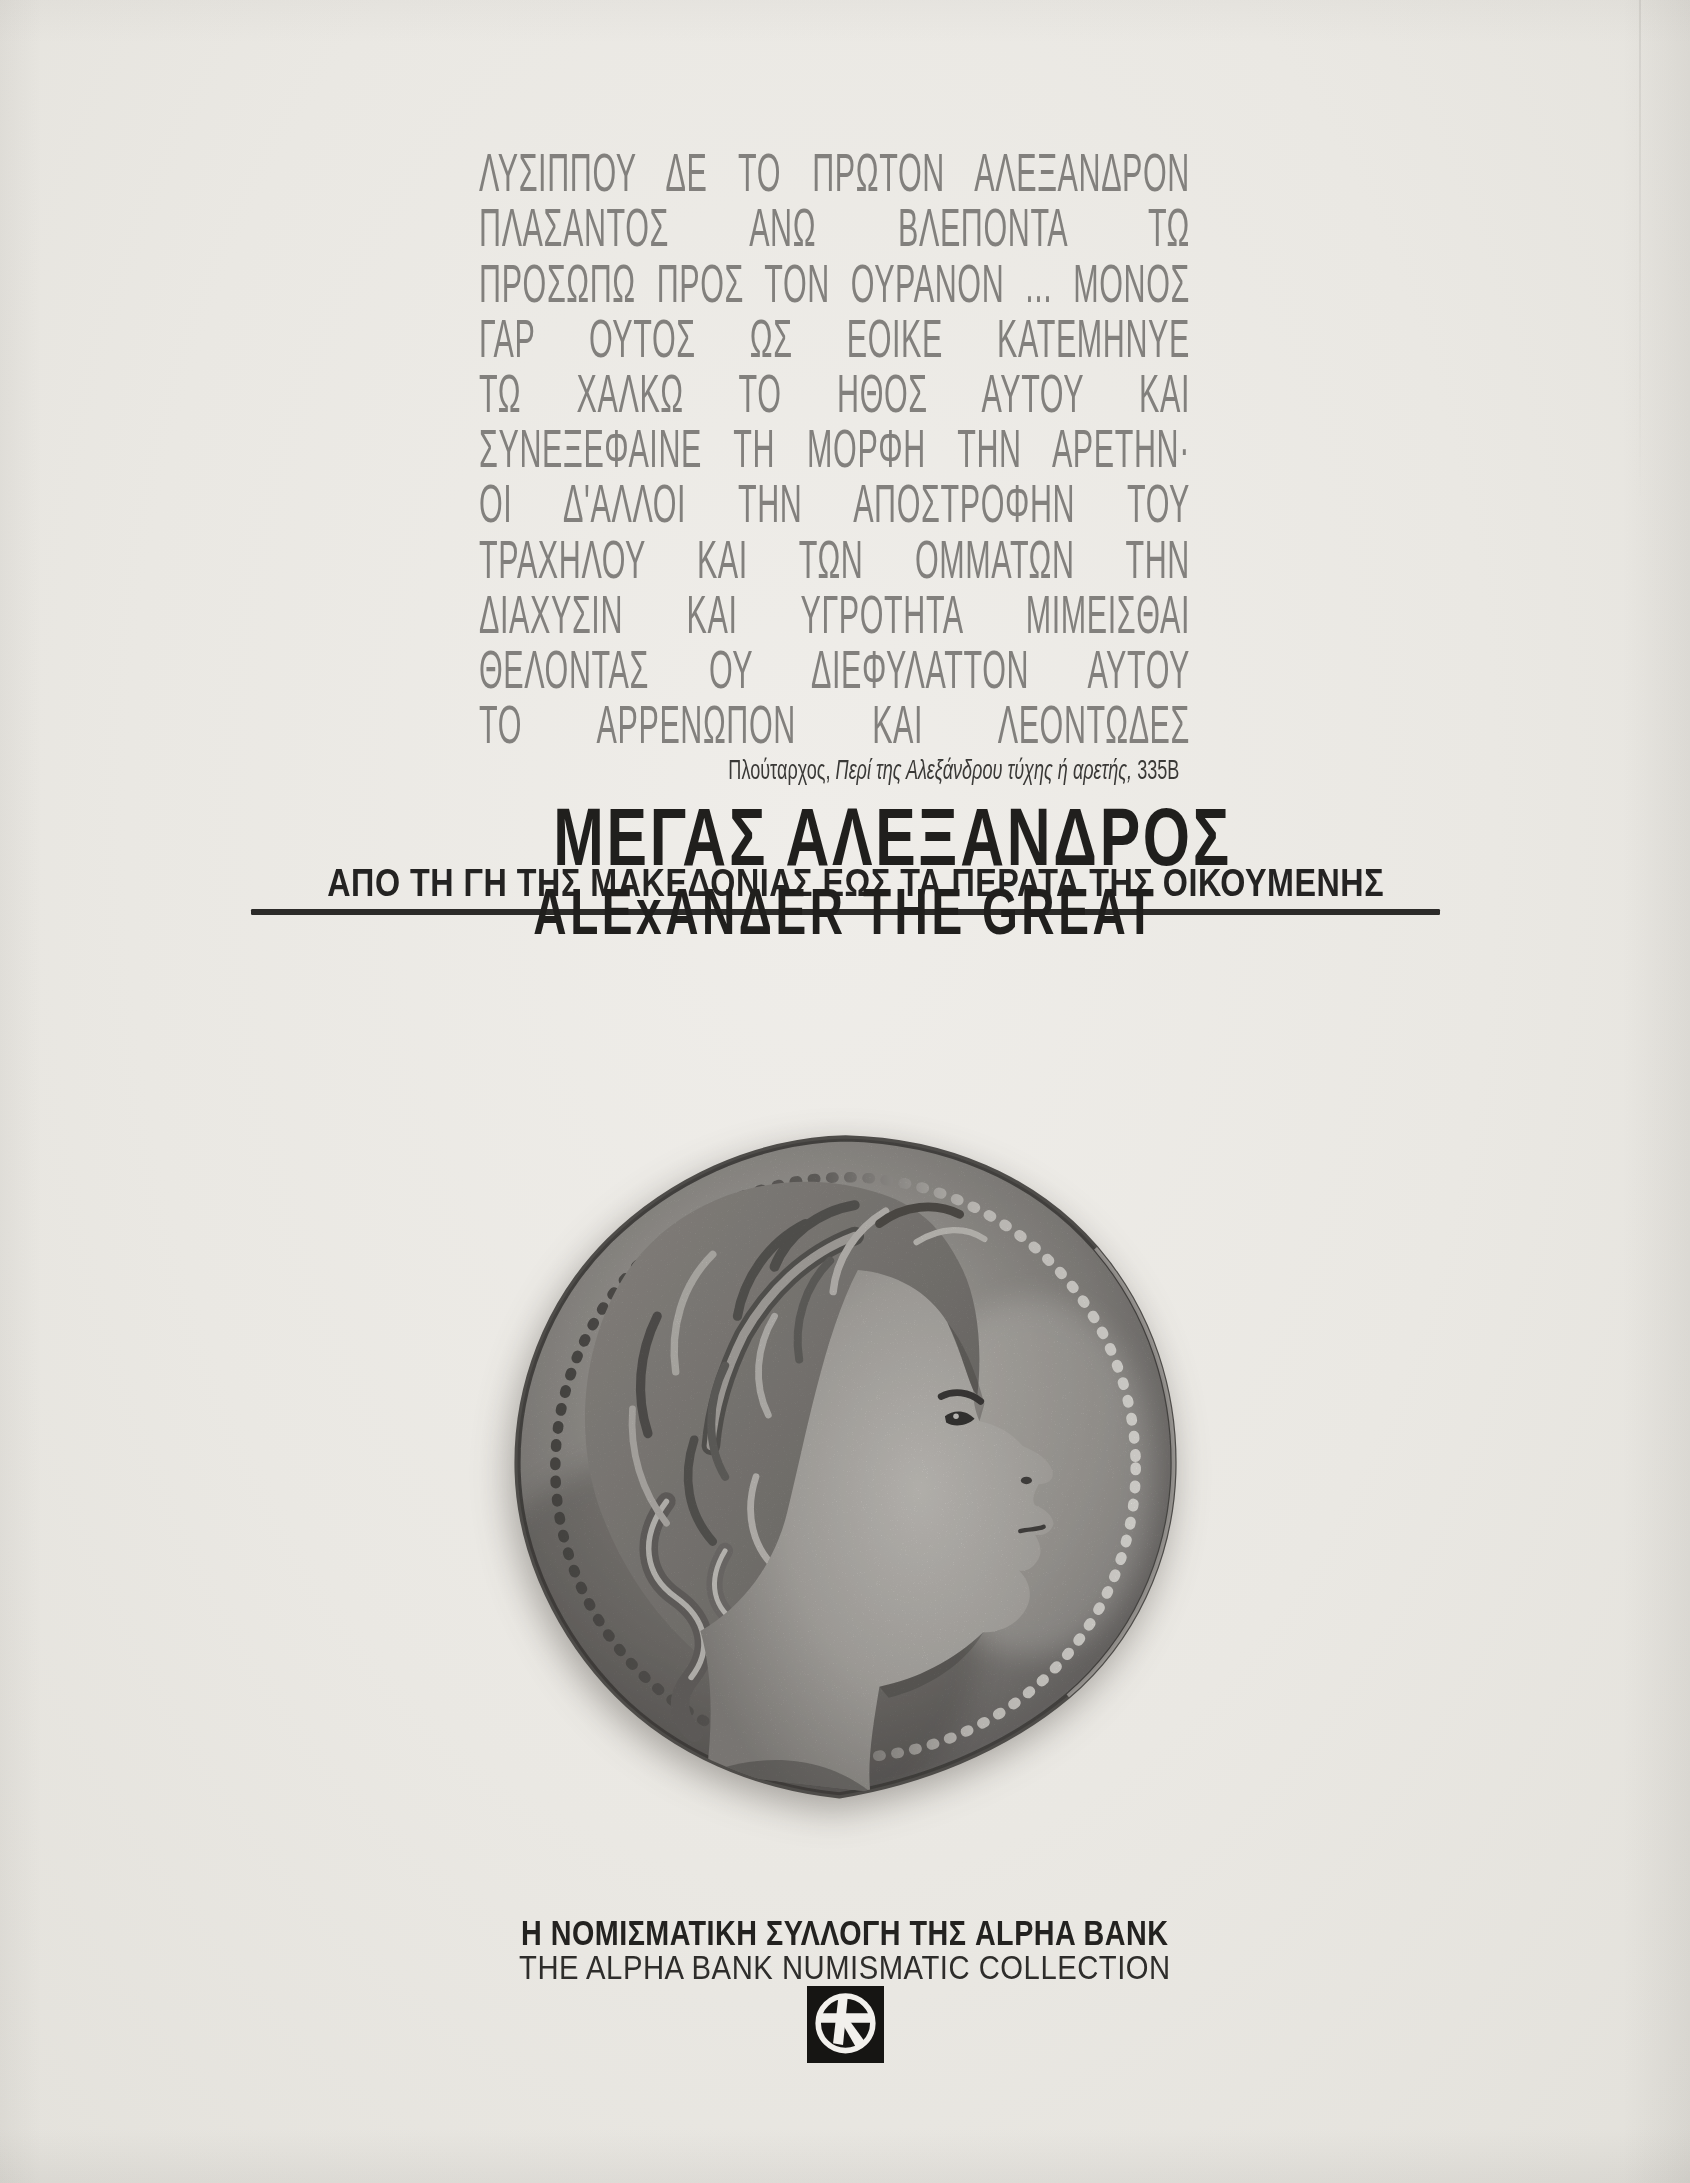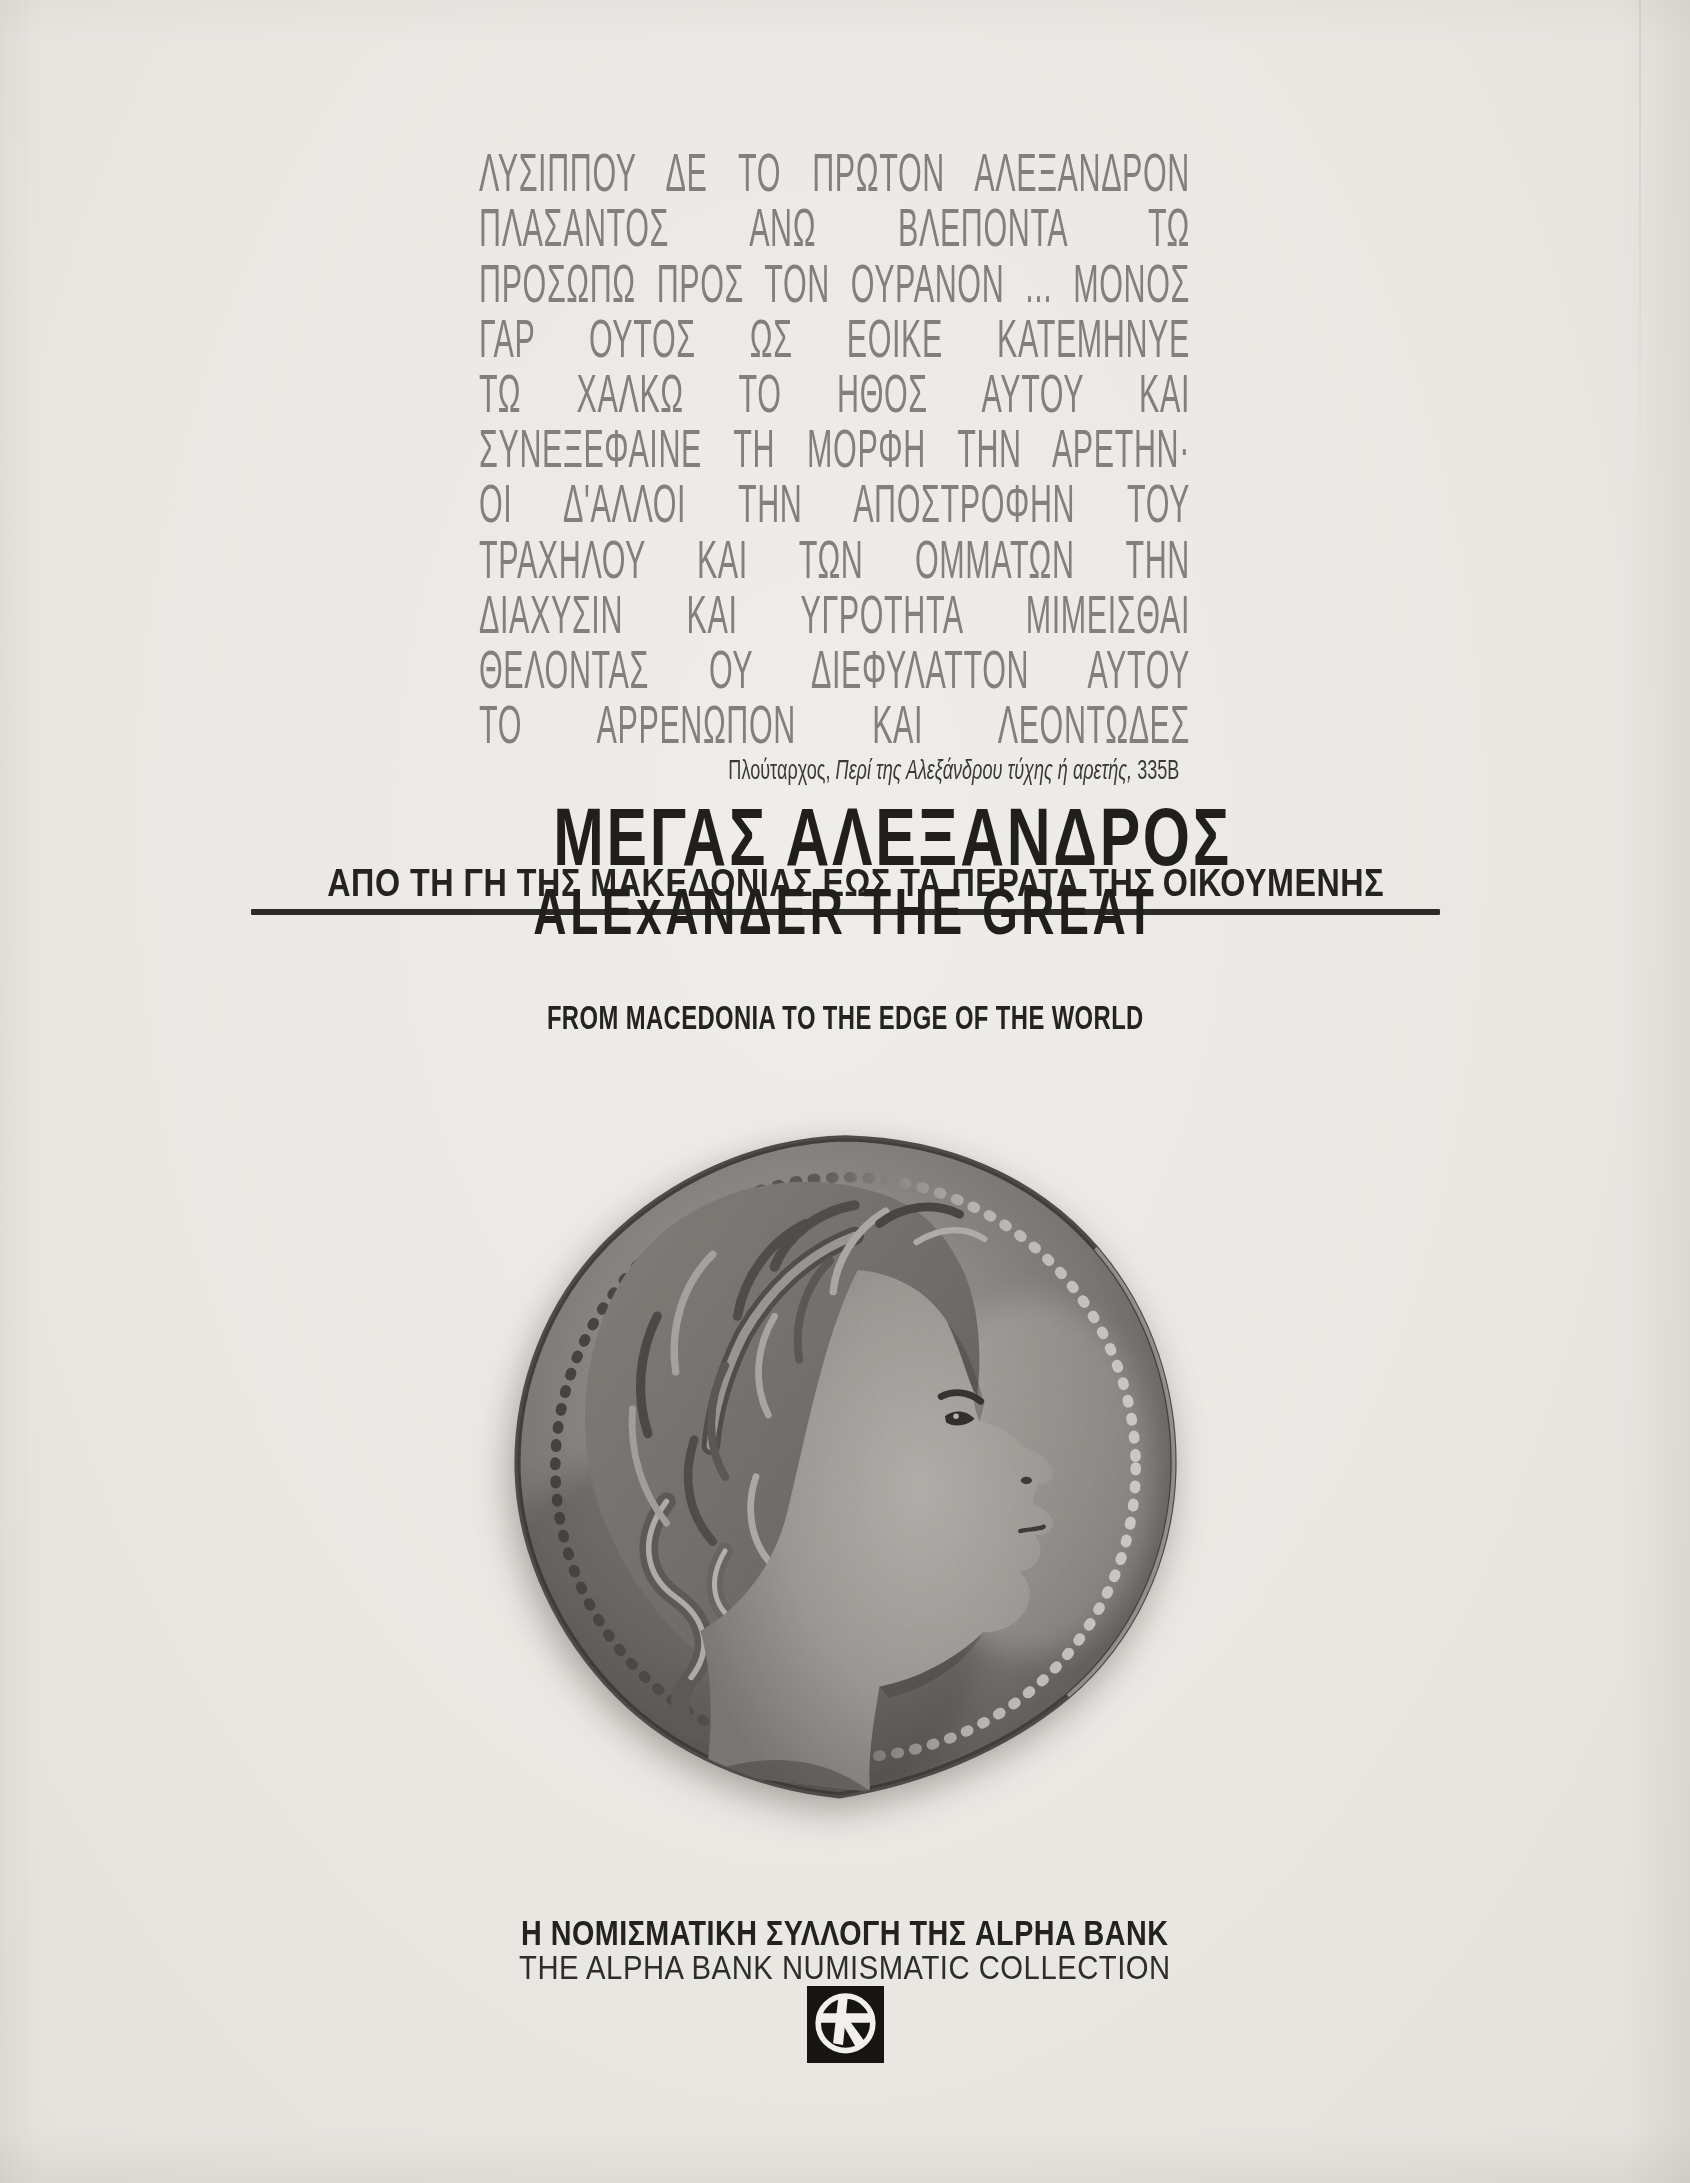--- a/index.html
+++ b/index.html
@@ -103,23 +103,20 @@
 
   <div class="c-line t-el">
     <span class="stretch">ΜΕΓΑΣ ΑΛΕΞΑΝΔΡΟΣ</span>
   </div>
   <div class="c-line st-el">
     <span class="stretch">ΑΠΟ ΤΗ ΓΗ ΤΗΣ ΜΑΚΕΔΟΝΙΑΣ ΕΩΣ ΤΑ ΠΕΡΑΤΑ ΤΗΣ ΟΙΚΟΥΜΕΝΗΣ</span>
   </div>
   <div class="rule"></div>
   <div class="c-line t-en">
     <span class="stretch">ALExANΔER THE GREAT</span>
-  </div>
-  <div class="c-line st-en">
-    <span class="stretch">FROM MACEDONIA TO THE EDGE OF THE WORLD</span>
   </div>
 
   <div class="coin-wrap">
     <svg viewBox="0 0 1090 1090" width="673" height="673" role="img">
       <defs>
         <radialGradient id="coinBody" cx="44%" cy="38%" r="72%">
           <stop offset="0%" stop-color="#bcb9b4"></stop>
           <stop offset="38%" stop-color="#a9a6a1"></stop>
           <stop offset="64%" stop-color="#908d89"></stop>
           <stop offset="84%" stop-color="#757270"></stop>

